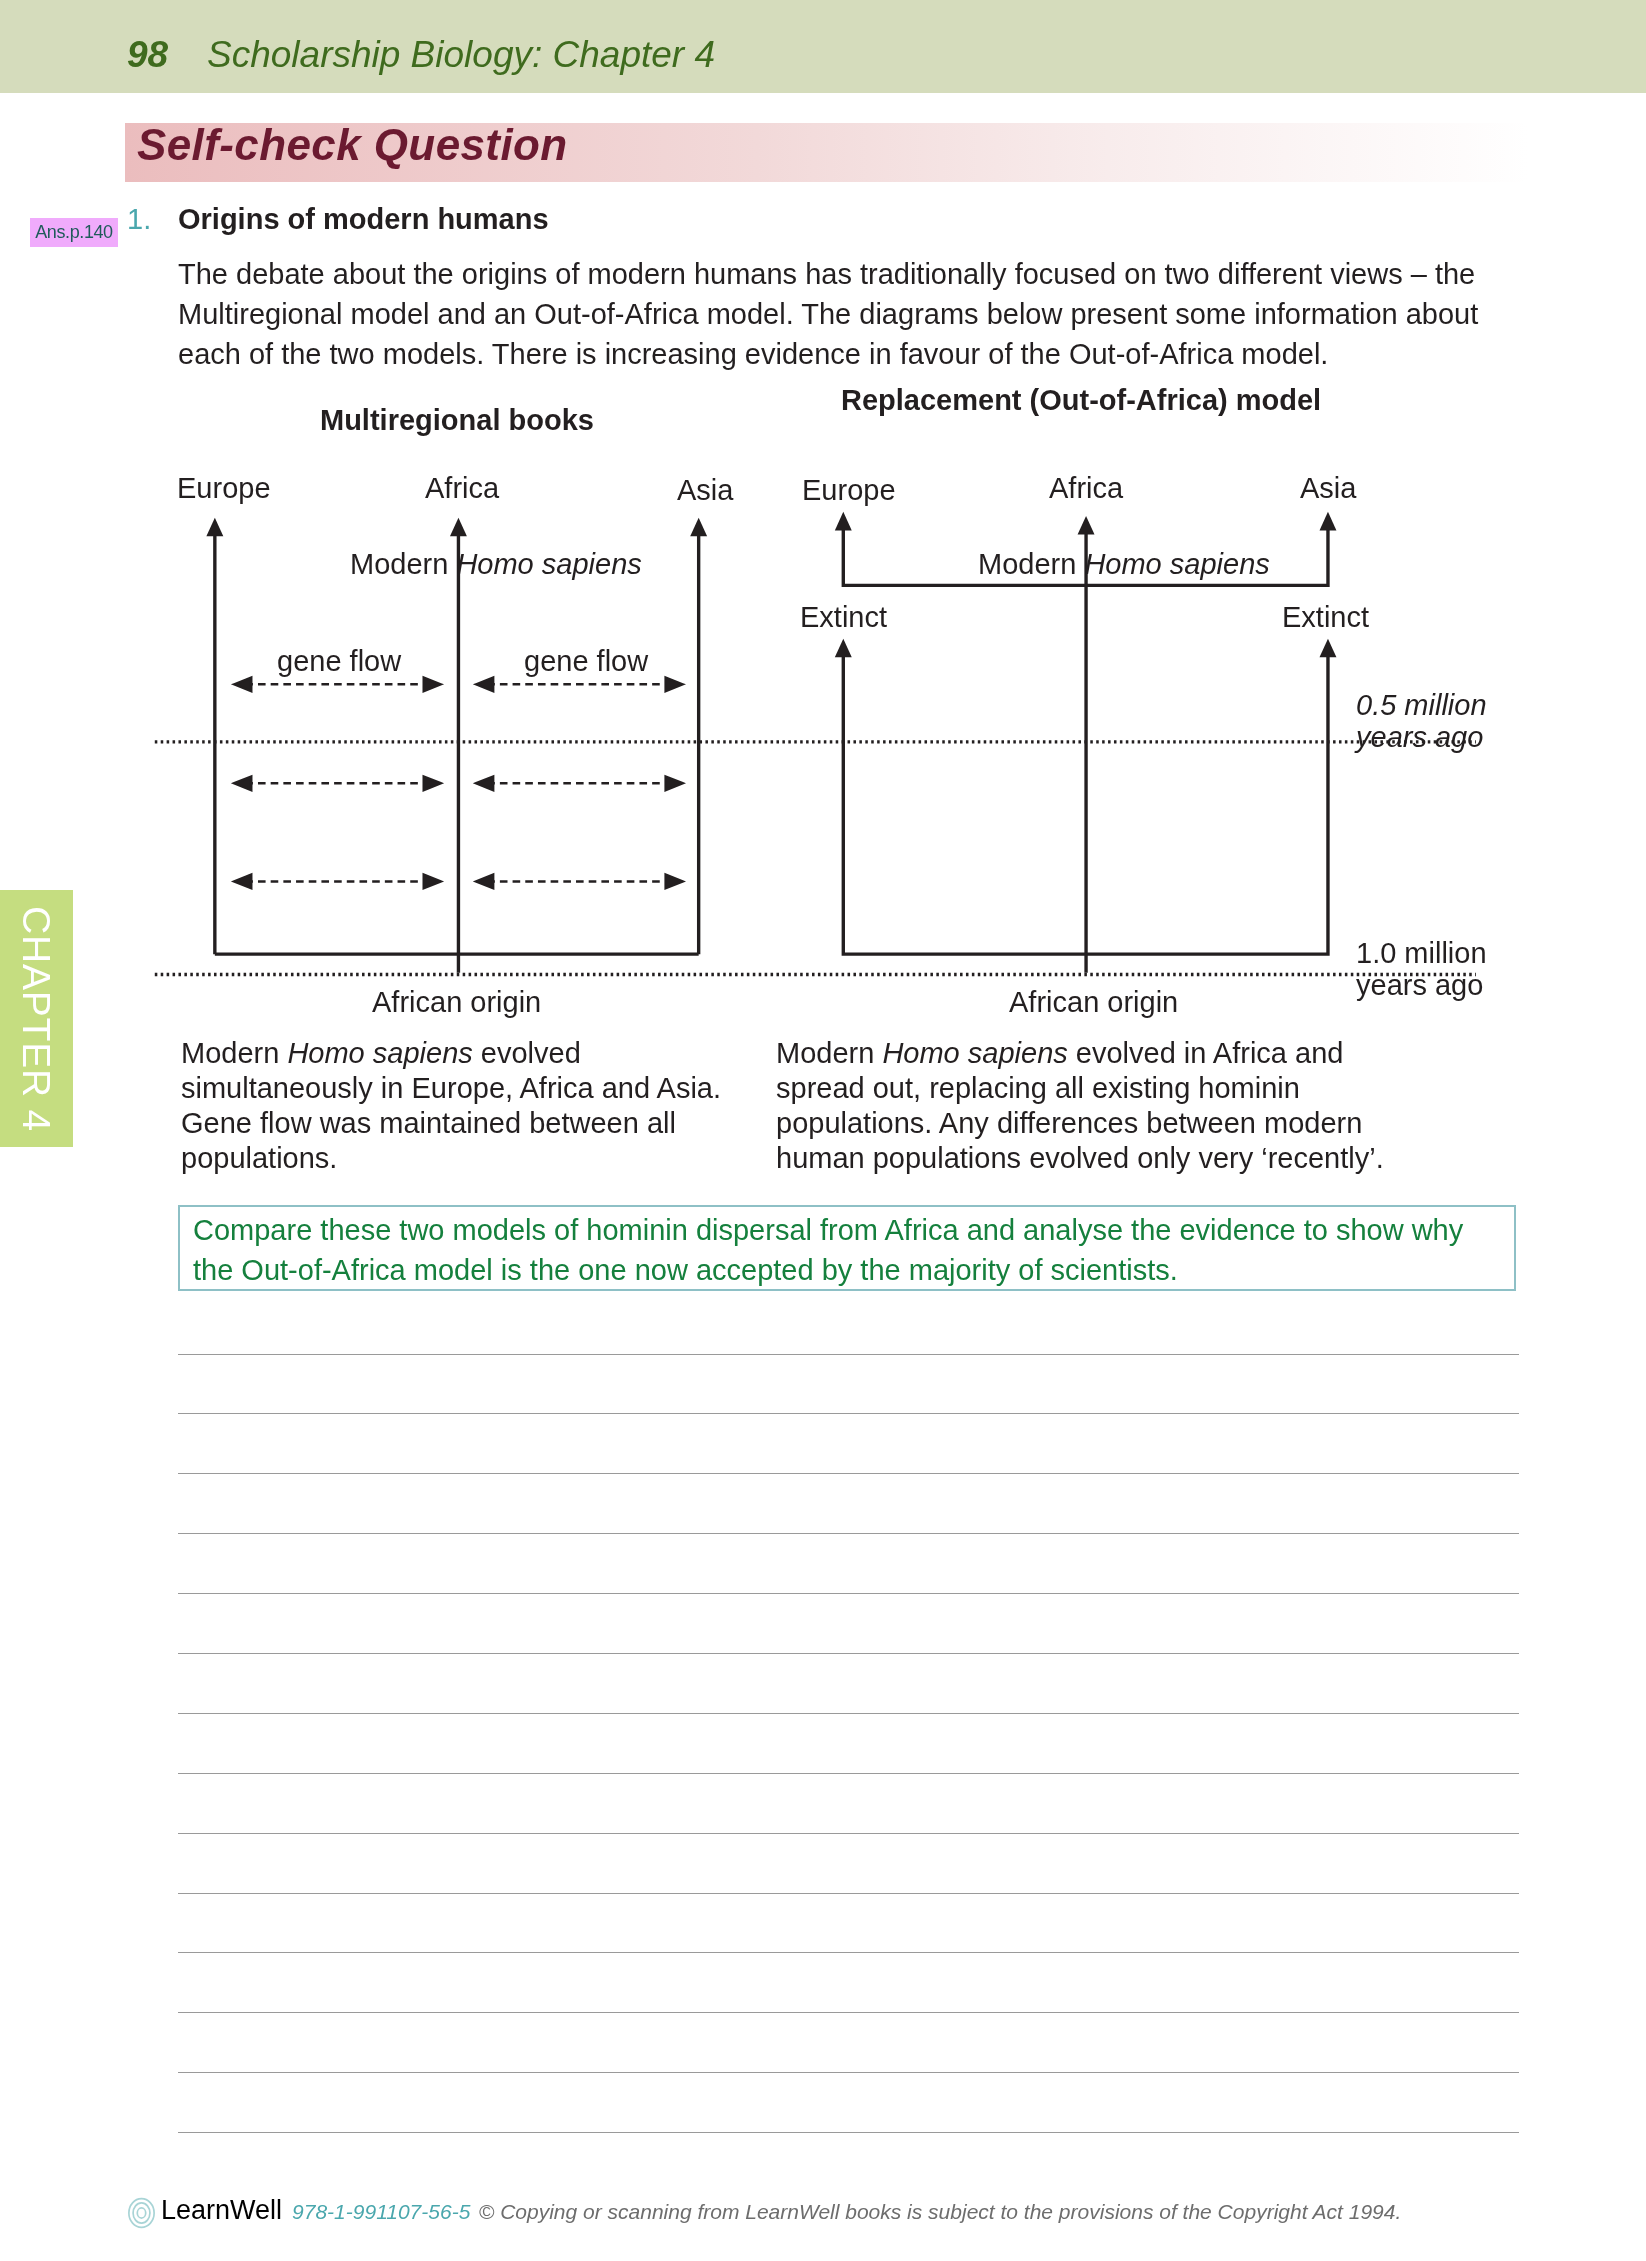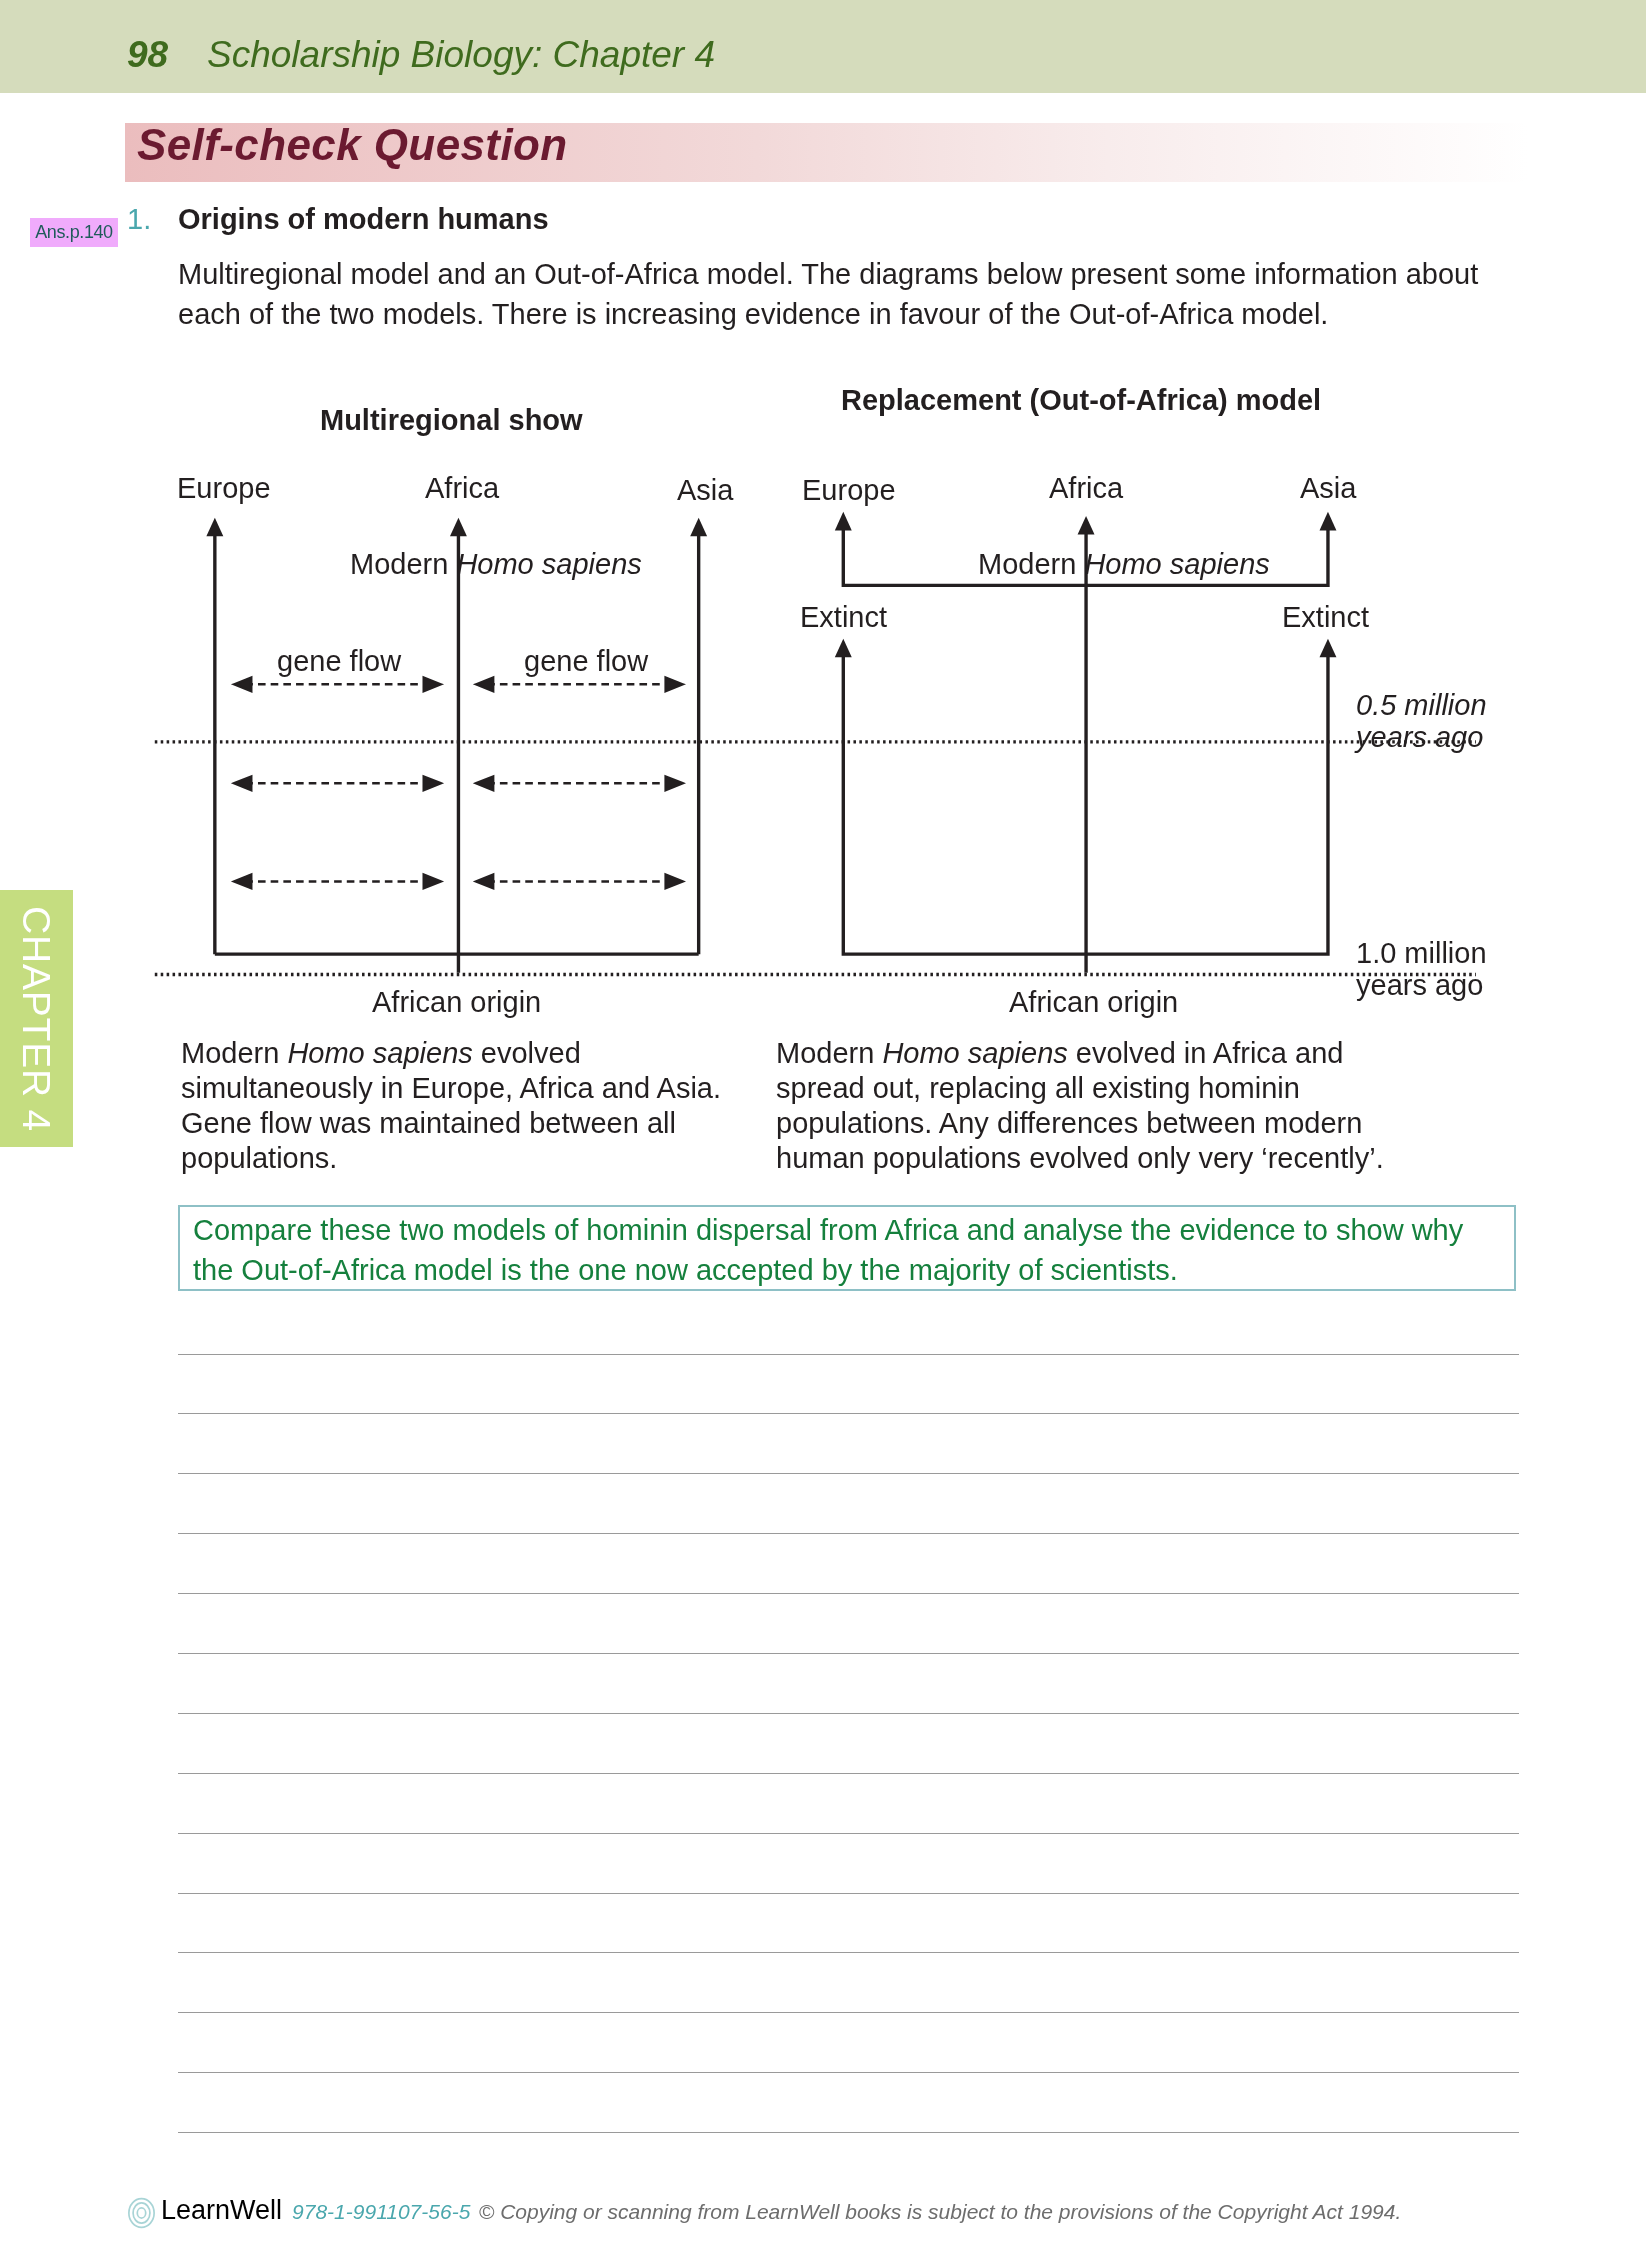--- a/index.html
+++ b/index.html
@@ -44,20 +44,21 @@
 <div id="running-title" class="abs">Scholarship Biology: Chapter 4</div>
 
 <div id="section-bar" class="abs"></div>
 <div id="section-title" class="abs">Self-check Question</div>
 
 <div id="ans-badge" class="abs">Ans.p.140</div>
 <div id="q-number" class="abs">1.</div>
 <div id="q-title" class="abs">Origins of modern humans</div>
 
 <div id="intro" class="abs">
+  <div>The debate about the origins of modern humans has traditionally focused on two different views – the</div>
   <div>Multiregional model and an Out-of-Africa model. The diagrams below present some information about</div>
   <div>each of the two models. There is increasing evidence in favour of the Out-of-Africa model.</div>
 </div>
 
 <svg id="diagram-svg" class="abs" viewBox="0 0 1946 2673">
   <defs>
     <marker id="ah" markerWidth="10" markerHeight="10" refX="5" refY="5" orient="auto" markerUnits="userSpaceOnUse">
     </marker>
   </defs>
 
@@ -102,21 +103,21 @@
     <polygon points="1284,610 1274,632 1294,632" fill="#231f20"></polygon>
     <polyline points="997,625 997,692 1570,692 1570,625" fill="none" stroke="#231f20" stroke-width="4"></polyline>
     <polygon points="997,605 987,627 1007,627" fill="#231f20"></polygon>
     <polygon points="1570,605 1560,627 1580,627" fill="#231f20"></polygon>
     <polyline points="997,775 997,1128 1570,1128 1570,775" fill="none" stroke="#231f20" stroke-width="4"></polyline>
     <polygon points="997,755 987,777 1007,777" fill="#231f20"></polygon>
     <polygon points="1570,755 1560,777 1580,777" fill="#231f20"></polygon>
   </g>
 </svg>
 
-<div class="abs dtitle" style="left:320px; top:404px;">Multiregional show</div>
+<div class="abs dtitle" style="left:320px; top:404px;">Multiregional books</div>
 <div class="abs dtitle" style="left:841px; top:384px;text-align:right;">Replacement (Out-of-Africa) model</div>
 
 <div class="abs lbl" style="left:177px; top:472px;">Europe</div>
 <div class="abs lbl" style="left:425px; top:472px;">Africa</div>
 <div class="abs lbl" style="left:677px; top:474px;">Asia</div>
 <div class="abs lbl" style="left:350px; top:548px;"><span>Modern</span> <i>Homo sapiens</i></div>
 <div class="abs lbl" style="left:277px; top:645px;">gene flow</div>
 <div class="abs lbl" style="left:524px; top:645px;">gene flow</div>
 <div class="abs lbl" style="left:372px; top:986px;">African origin</div>
 

